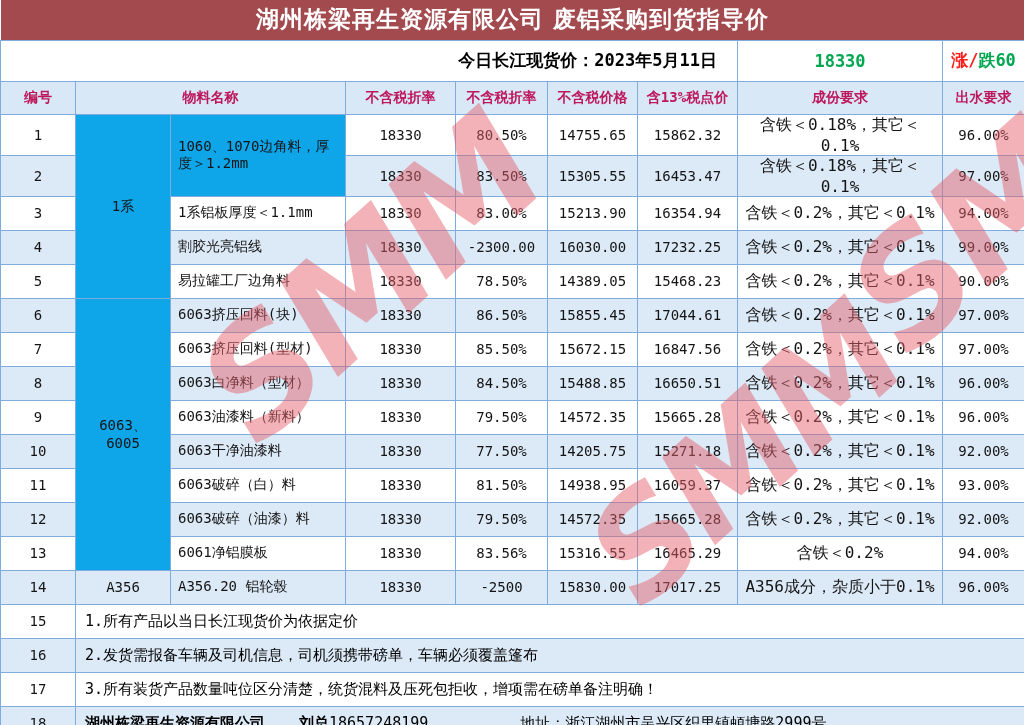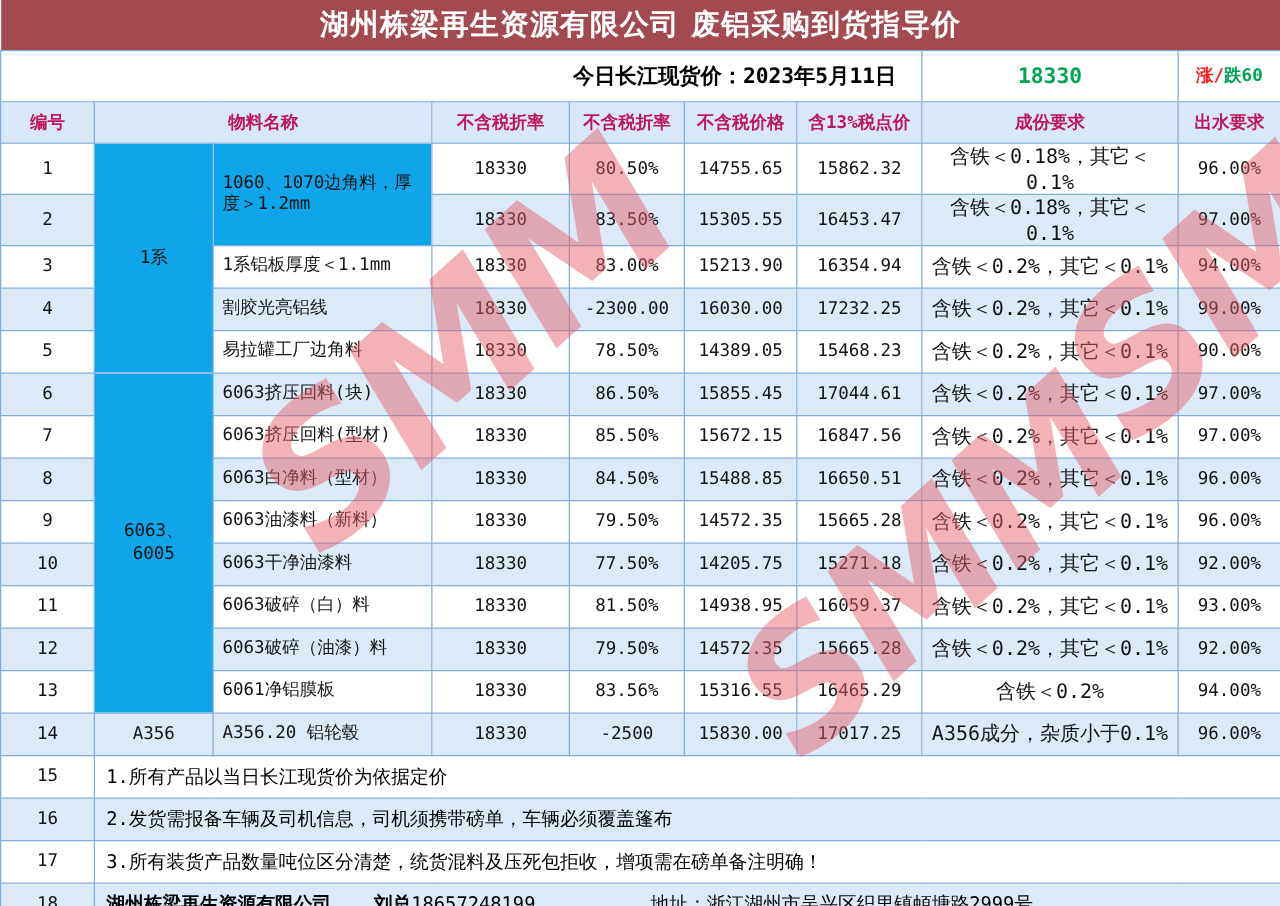--- a/index.html
+++ b/index.html
@@ -35,21 +35,21 @@
     font-weight:bold;
     letter-spacing:1px;
     height:40px;
     font-family:"DejaVu Sans","Liberation Sans",sans-serif;
   }
   tr.spot-row td{height:41px;background:#fff;}
   td.spot-label{
     text-align:right;font-weight:bold;font-size:17px;padding-right:20px;color:#000;
   }
   td.spot-price{font-weight:bold;font-size:17px;}
-  td.spot-change{font-weight:bold;font-size:14px;padding:0 2px;}
+  td.spot-change{font-weight:bold;font-size:17px;padding:0 2px;}
   tr.header-row td{
     height:33px;background:var(--header-fill,#d9e8f6);
     font-weight:bold;font-size:14px;color:#be185d;
   }
   tr.data-row td{height:34px;}
   tr.data-row.alt td{background:#dce9f6;}
   tr.data-row td.merged{background:#0ea5e9;}
   td.item{text-align:left;padding-left:7px;line-height:1.25;}
   td.cat{white-space:pre-line;line-height:1.3;}
   td.comp{font-size:16px;}

